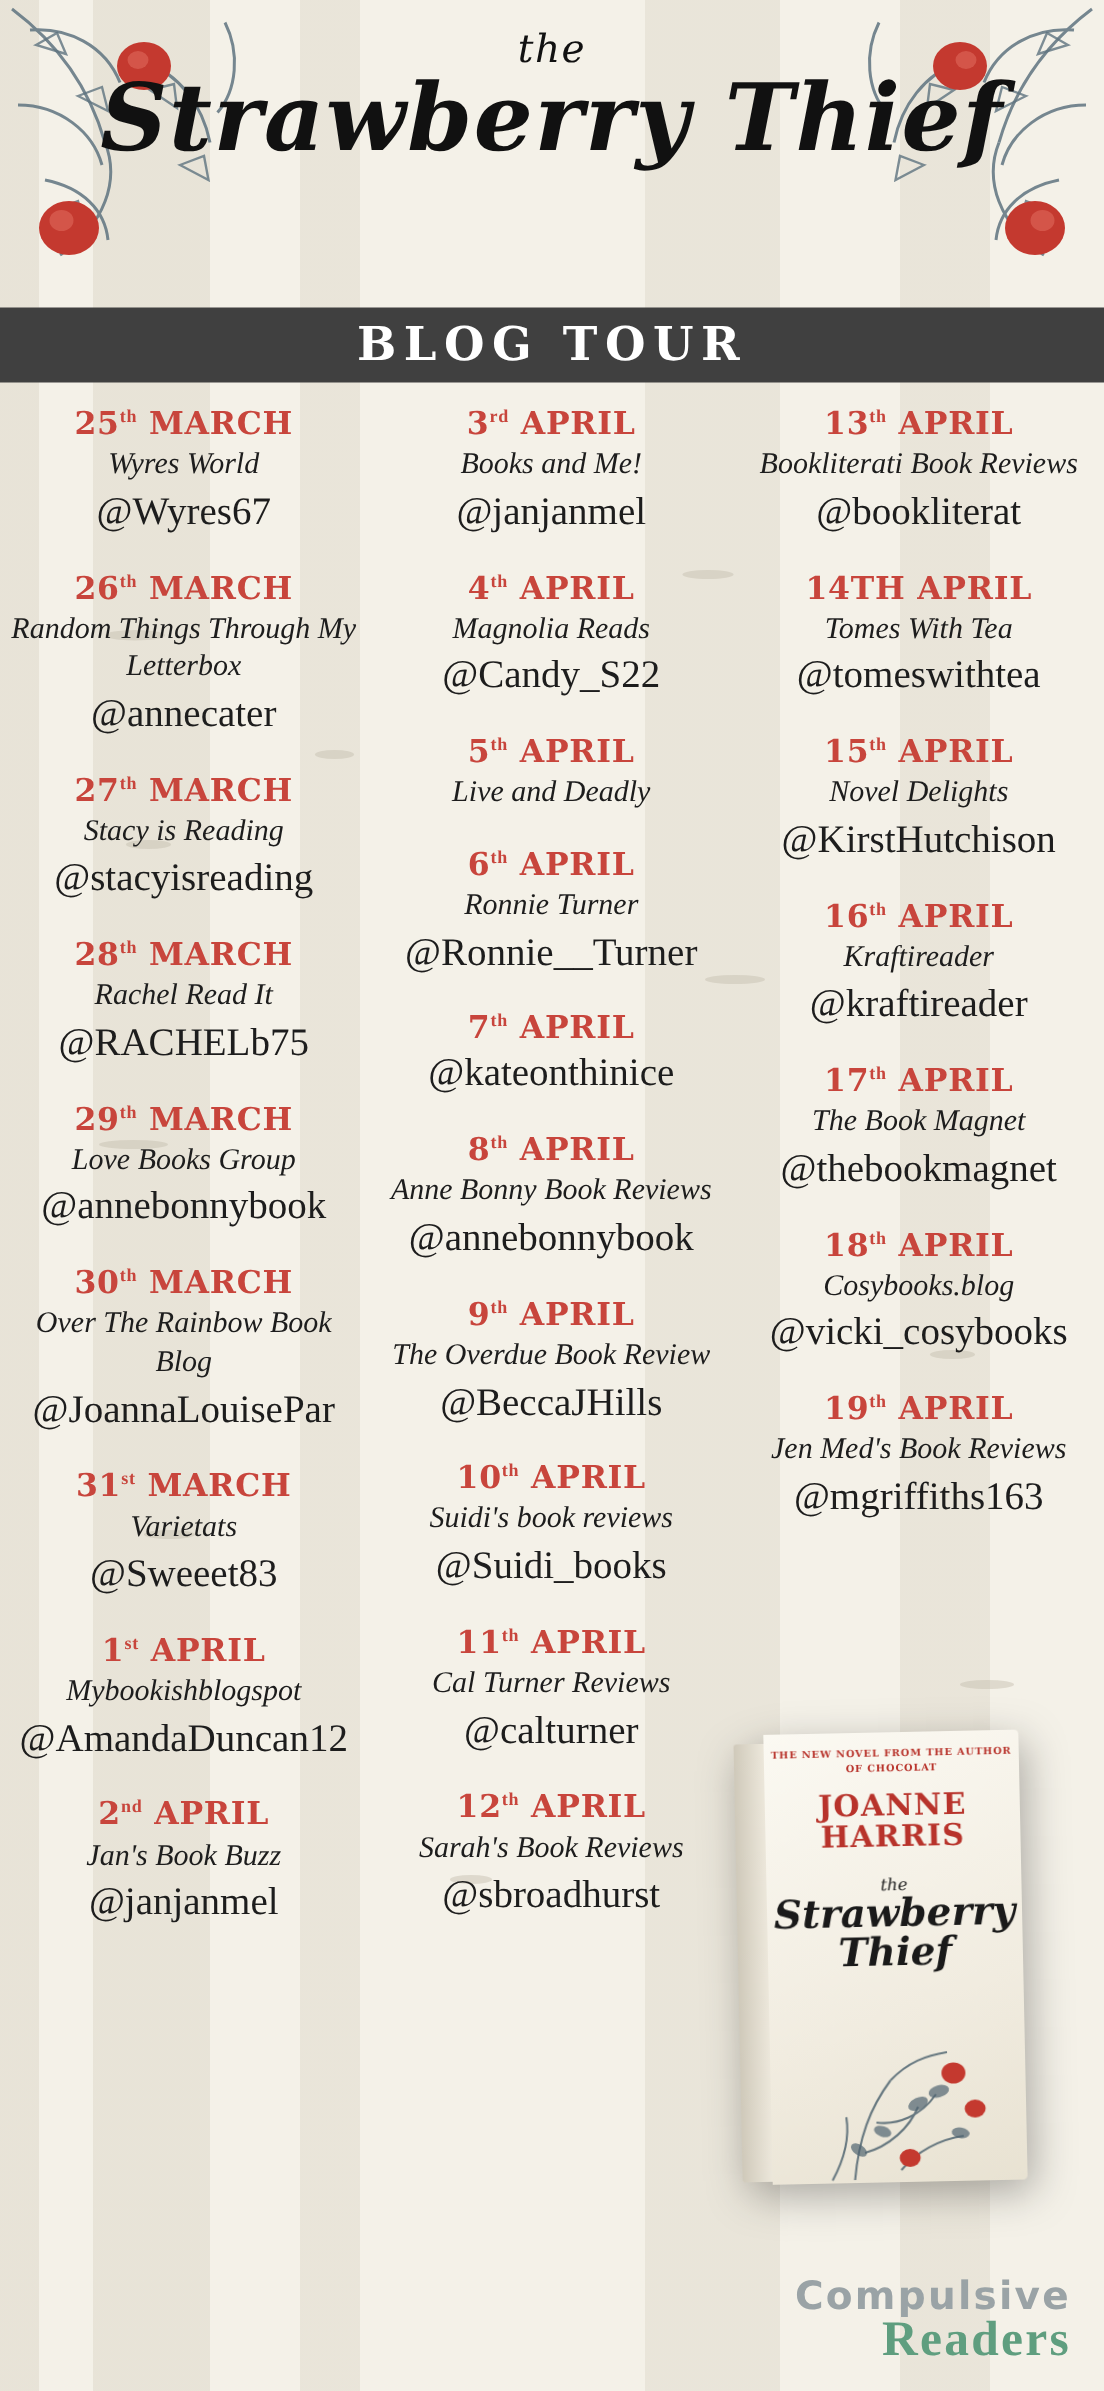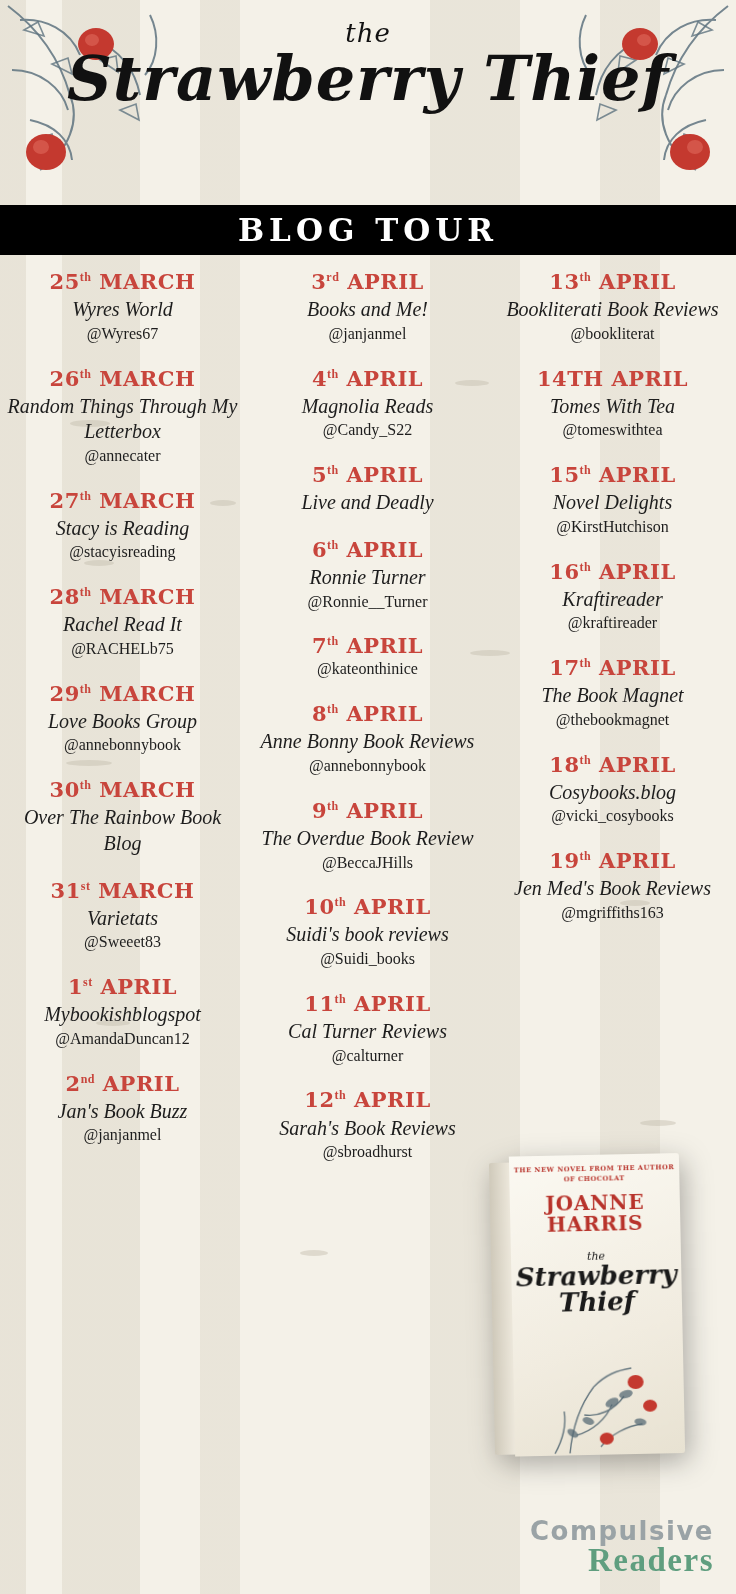--- a/index.html
+++ b/index.html
@@ -75,21 +75,21 @@
   }
 
   
   .sprig { position: absolute; }
 
   
   .band {
     position: absolute;
     left: 0; top: 205px;
     width: 736px; height: 50px;
-    background: #000000;
+    background: #404040;
     display: flex;
     align-items: center;
     justify-content: center;
   }
   .band-text {
     color: #fff;
     font-family: "DejaVu Serif", serif;
     font-weight: bold;
     font-size: 31px;
     letter-spacing: 5px;
@@ -122,21 +122,21 @@
     color: #1d1d1d;
     font-family: "Liberation Serif", serif;
     font-style: italic;
     font-size: 20px;
     line-height: 1.28;
     margin-top: 3px;
   }
   .entry-handle {
     color: #1d1d1d;
     font-family: "Liberation Serif", serif;
-    font-size: 16px;
+    font-size: 26px;
     line-height: 1.3;
     margin-top: 1px;
   }
 
   
   .book {
     position: absolute;
     left: 492px;
     top: 1155px;
     width: 190px;
@@ -330,20 +330,21 @@
       <div class="entry-handle">@RACHELb75</div>
     </div>
     <div class="entry">
       <div class="entry-date"><span>29</span><sup>th</sup> <span>MARCH</span></div>
       <div class="entry-name">Love Books Group</div>
       <div class="entry-handle">@annebonnybook</div>
     </div>
     <div class="entry">
       <div class="entry-date"><span>30</span><sup>th</sup> <span>MARCH</span></div>
       <div class="entry-name">Over The Rainbow Book Blog</div>
+      <div class="entry-handle">@JoannaLouisePar</div>
     </div>
     <div class="entry">
       <div class="entry-date"><span>31</span><sup>st</sup> <span>MARCH</span></div>
       <div class="entry-name">Varietats</div>
       <div class="entry-handle">@Sweeet83</div>
     </div>
     <div class="entry">
       <div class="entry-date"><span>1</span><sup>st</sup> <span>APRIL</span></div>
       <div class="entry-name">Mybookishblogspot</div>
       <div class="entry-handle">@AmandaDuncan12</div>

